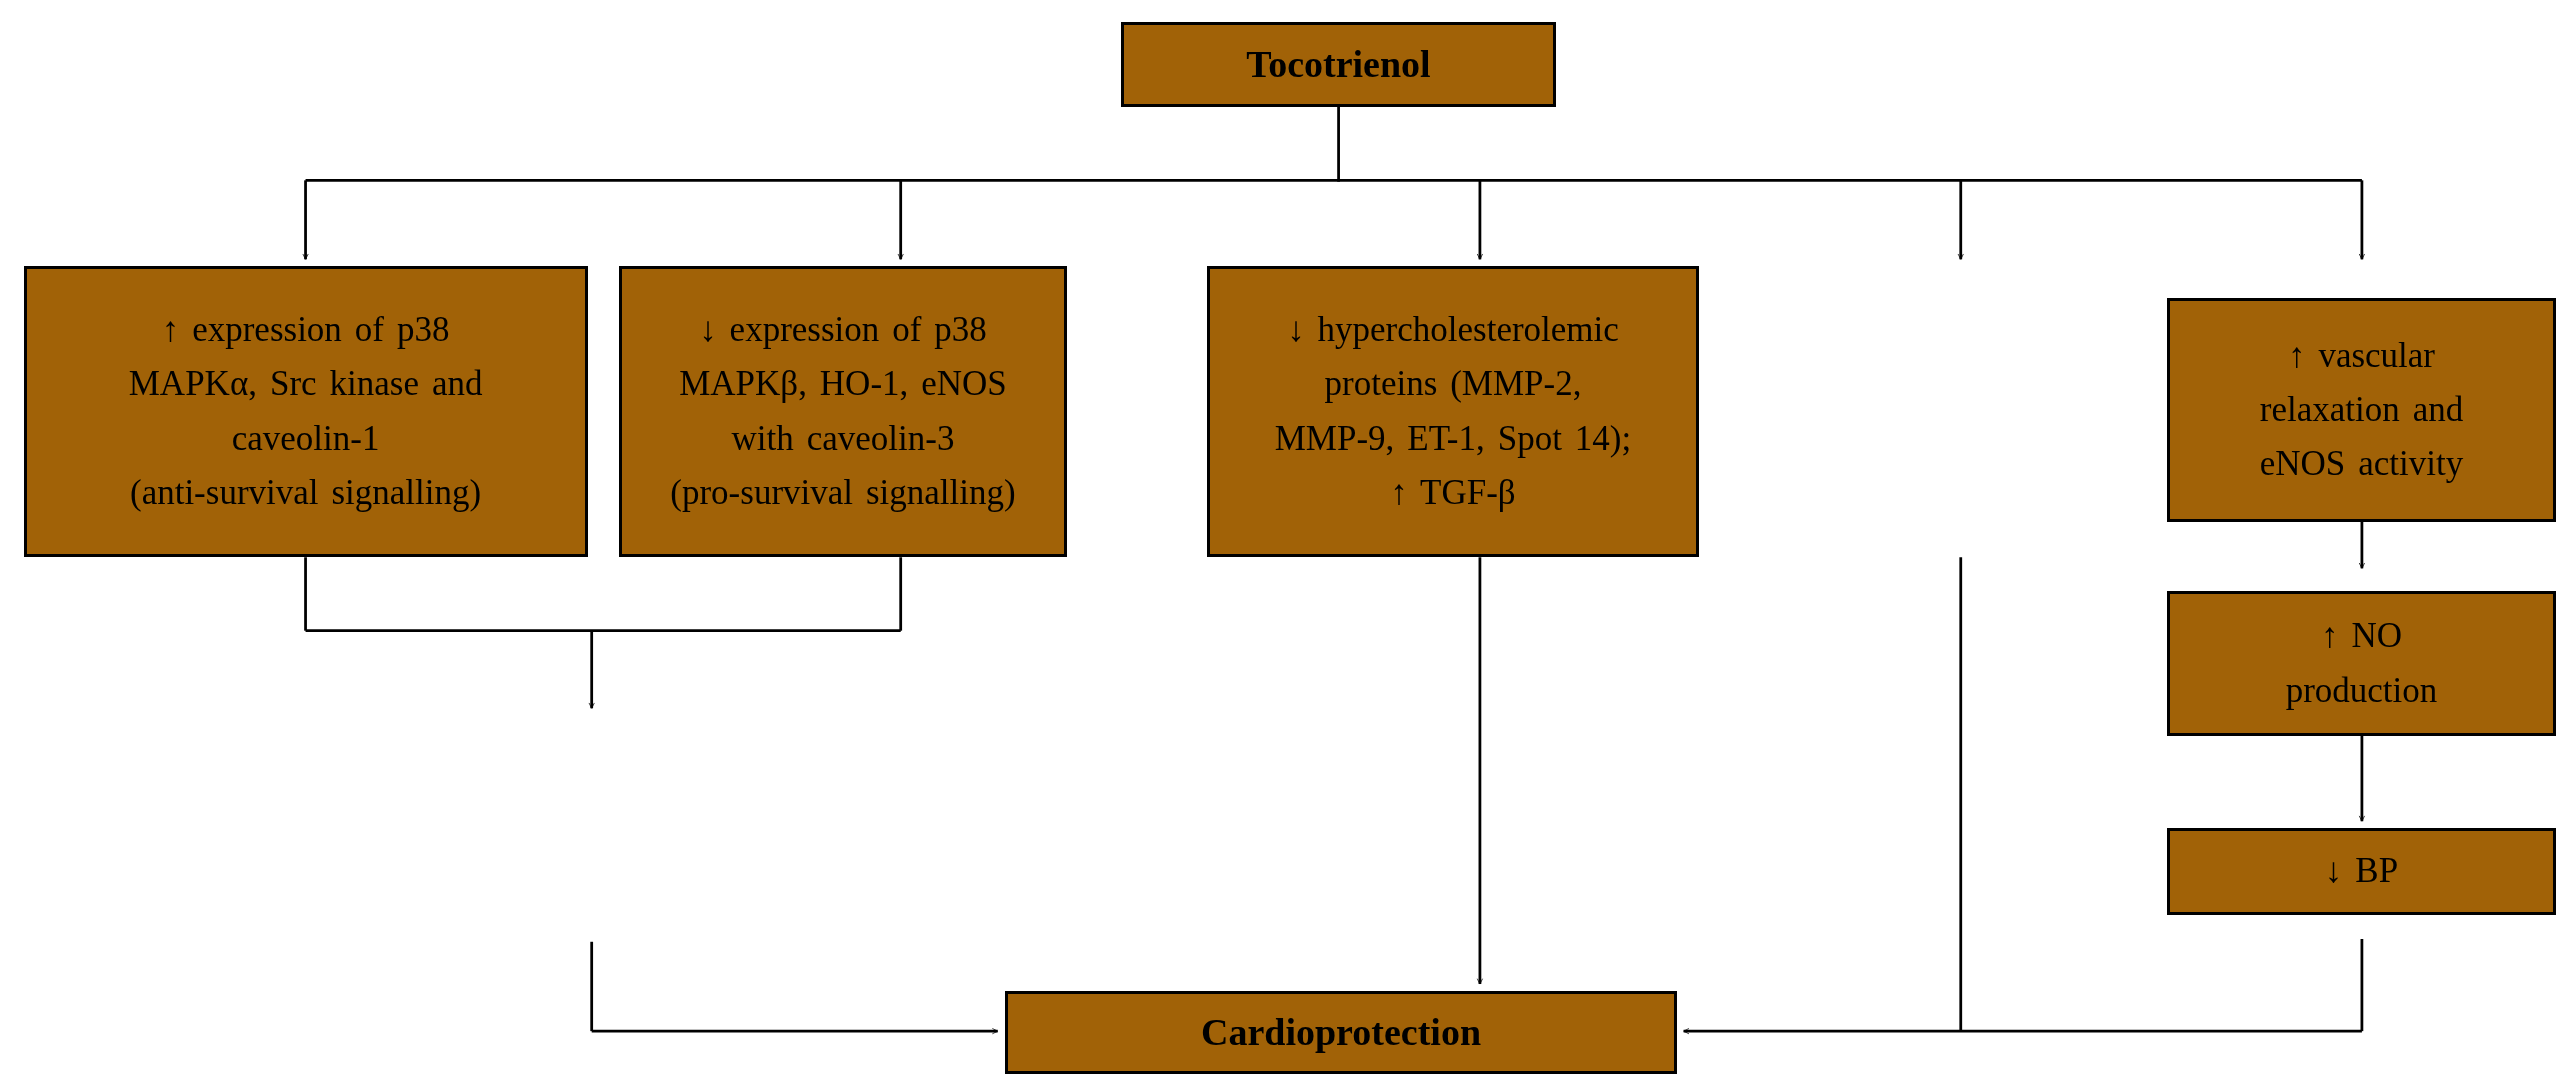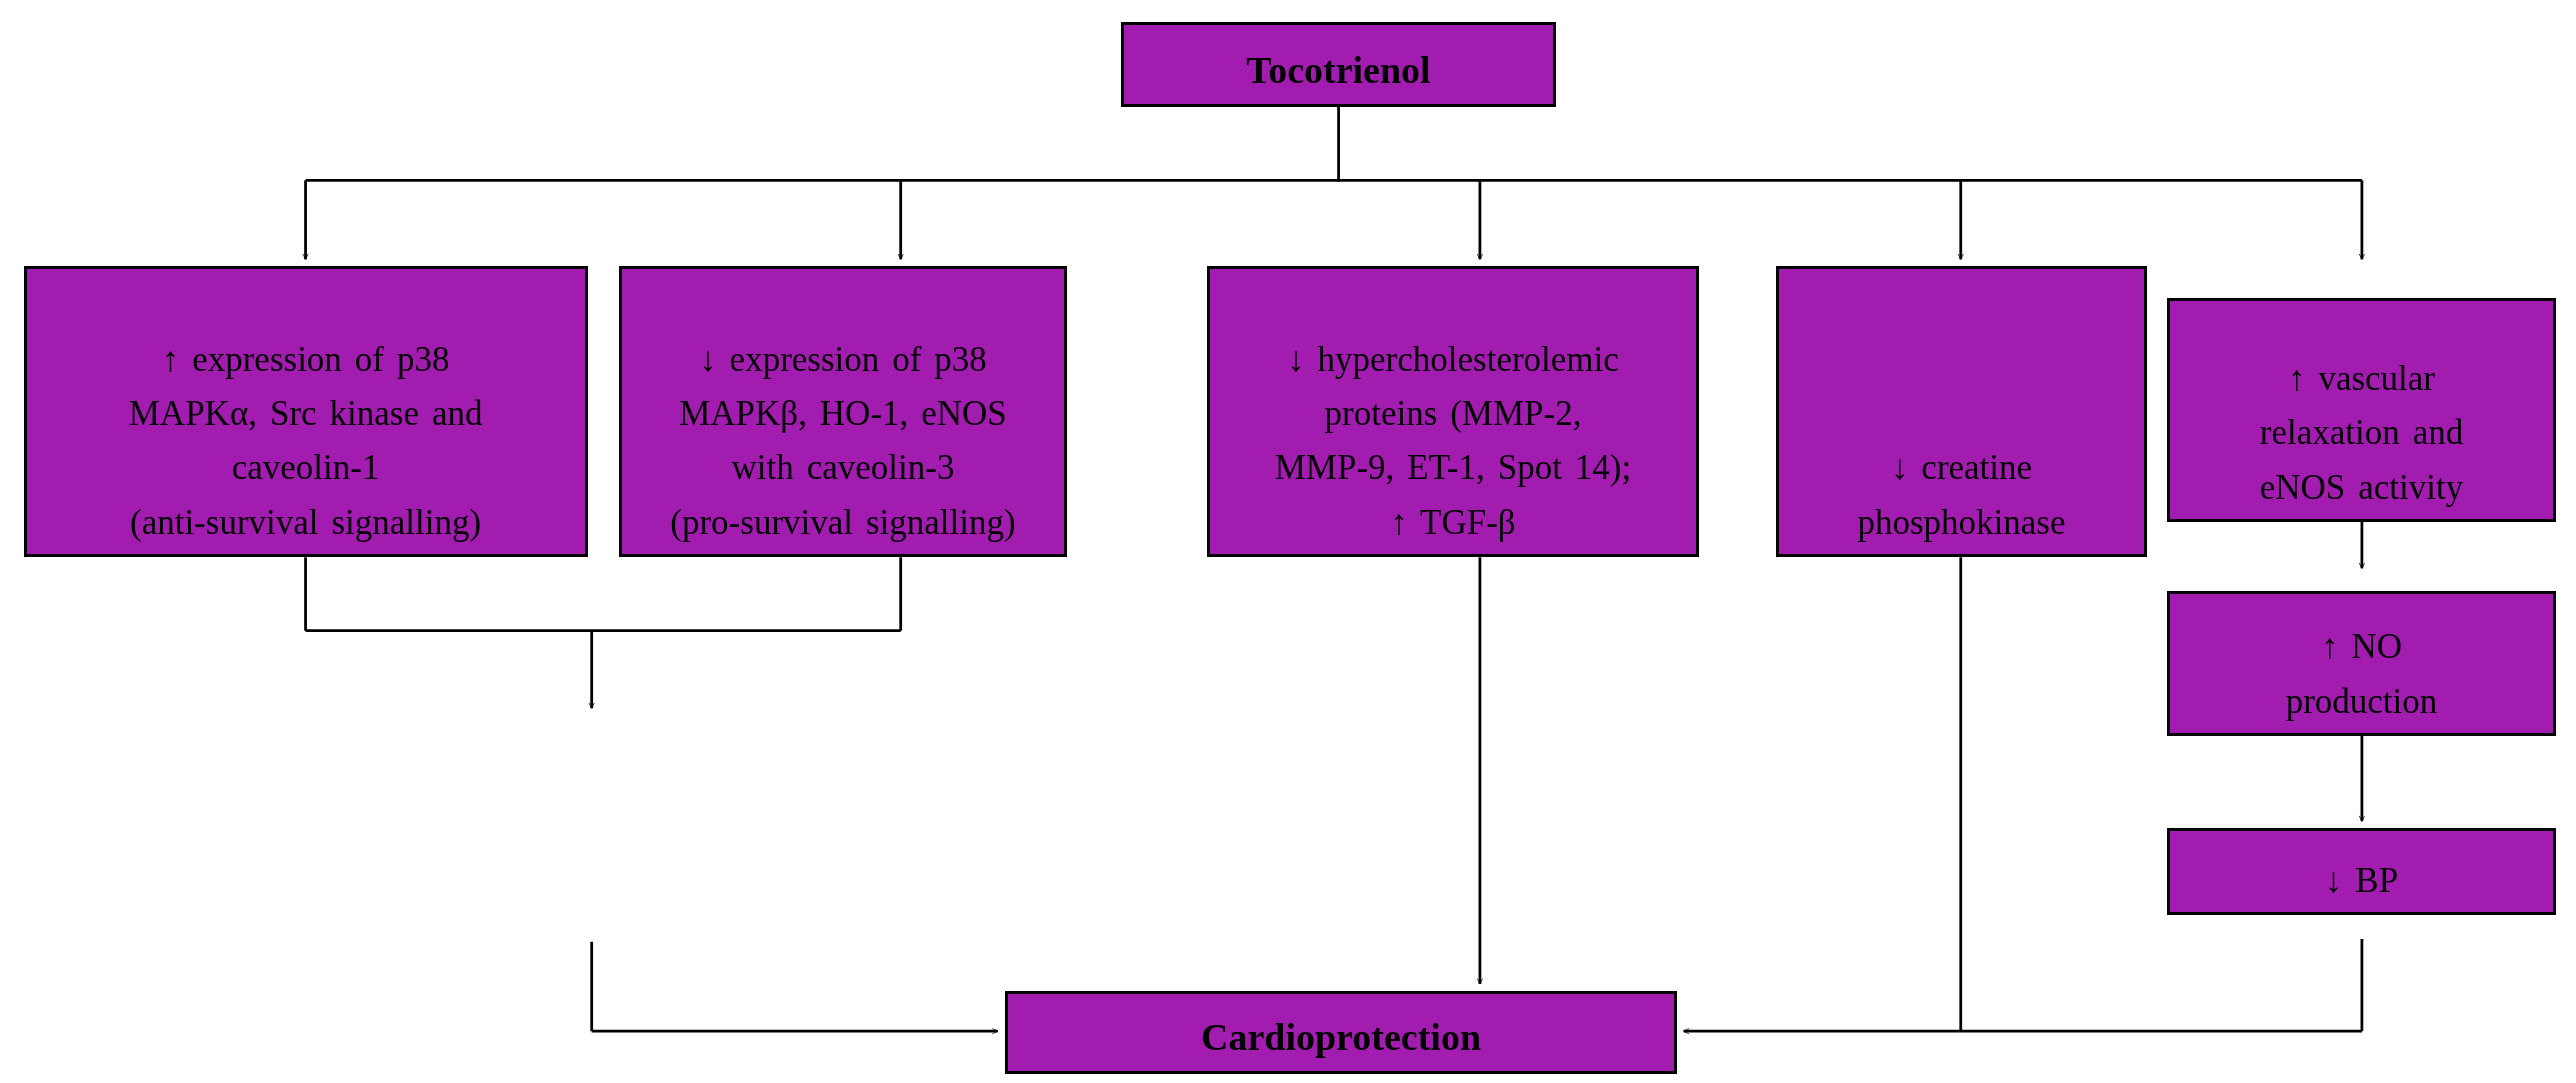--- a/index.html
+++ b/index.html
@@ -20,24 +20,24 @@
     position: absolute;
     left: 0;
     top: 0;
     width: 2576px;
     height: 1084px;
     z-index: 1;
   }
   .node {
     position: absolute;
     box-sizing: border-box;
-    background: #a21caf;
+    background: #a16207;
     border: 3.5px solid #000000;
     display: flex;
-    align-items: flex-end;
+    align-items: center;
     justify-content: center;
     text-align: center;
     z-index: 2;
     font-size: 35px;
     line-height: 1.55;
     word-spacing: 4.2px;
     padding: 4.2px 9.7px;
   }
   .node.title {
     font-weight: bold;
@@ -107,23 +107,20 @@
   </div>
 
   <div class="node n-p38-down">
     <span>↓ expression of p38<br>MAPKβ, HO-1, eNOS<br>with caveolin-3<br>(pro-survival signalling)</span>
   </div>
 
   <div class="node n-hyperchol">
     <span>↓ hypercholesterolemic<br>proteins (MMP-2,<br>MMP-9, ET-1, Spot 14);<br>↑ TGF-β</span>
   </div>
 
-  <div class="node n-creatine">
-    <span>↓ creatine<br>phosphokinase</span>
-  </div>
 
   <div class="node n-vascular">
     <span>↑ vascular<br>relaxation and<br>eNOS activity</span>
   </div>
 
   <div class="node n-no-production">
     <span>↑ NO<br>production</span>
   </div>
 
   <div class="node n-bp">

